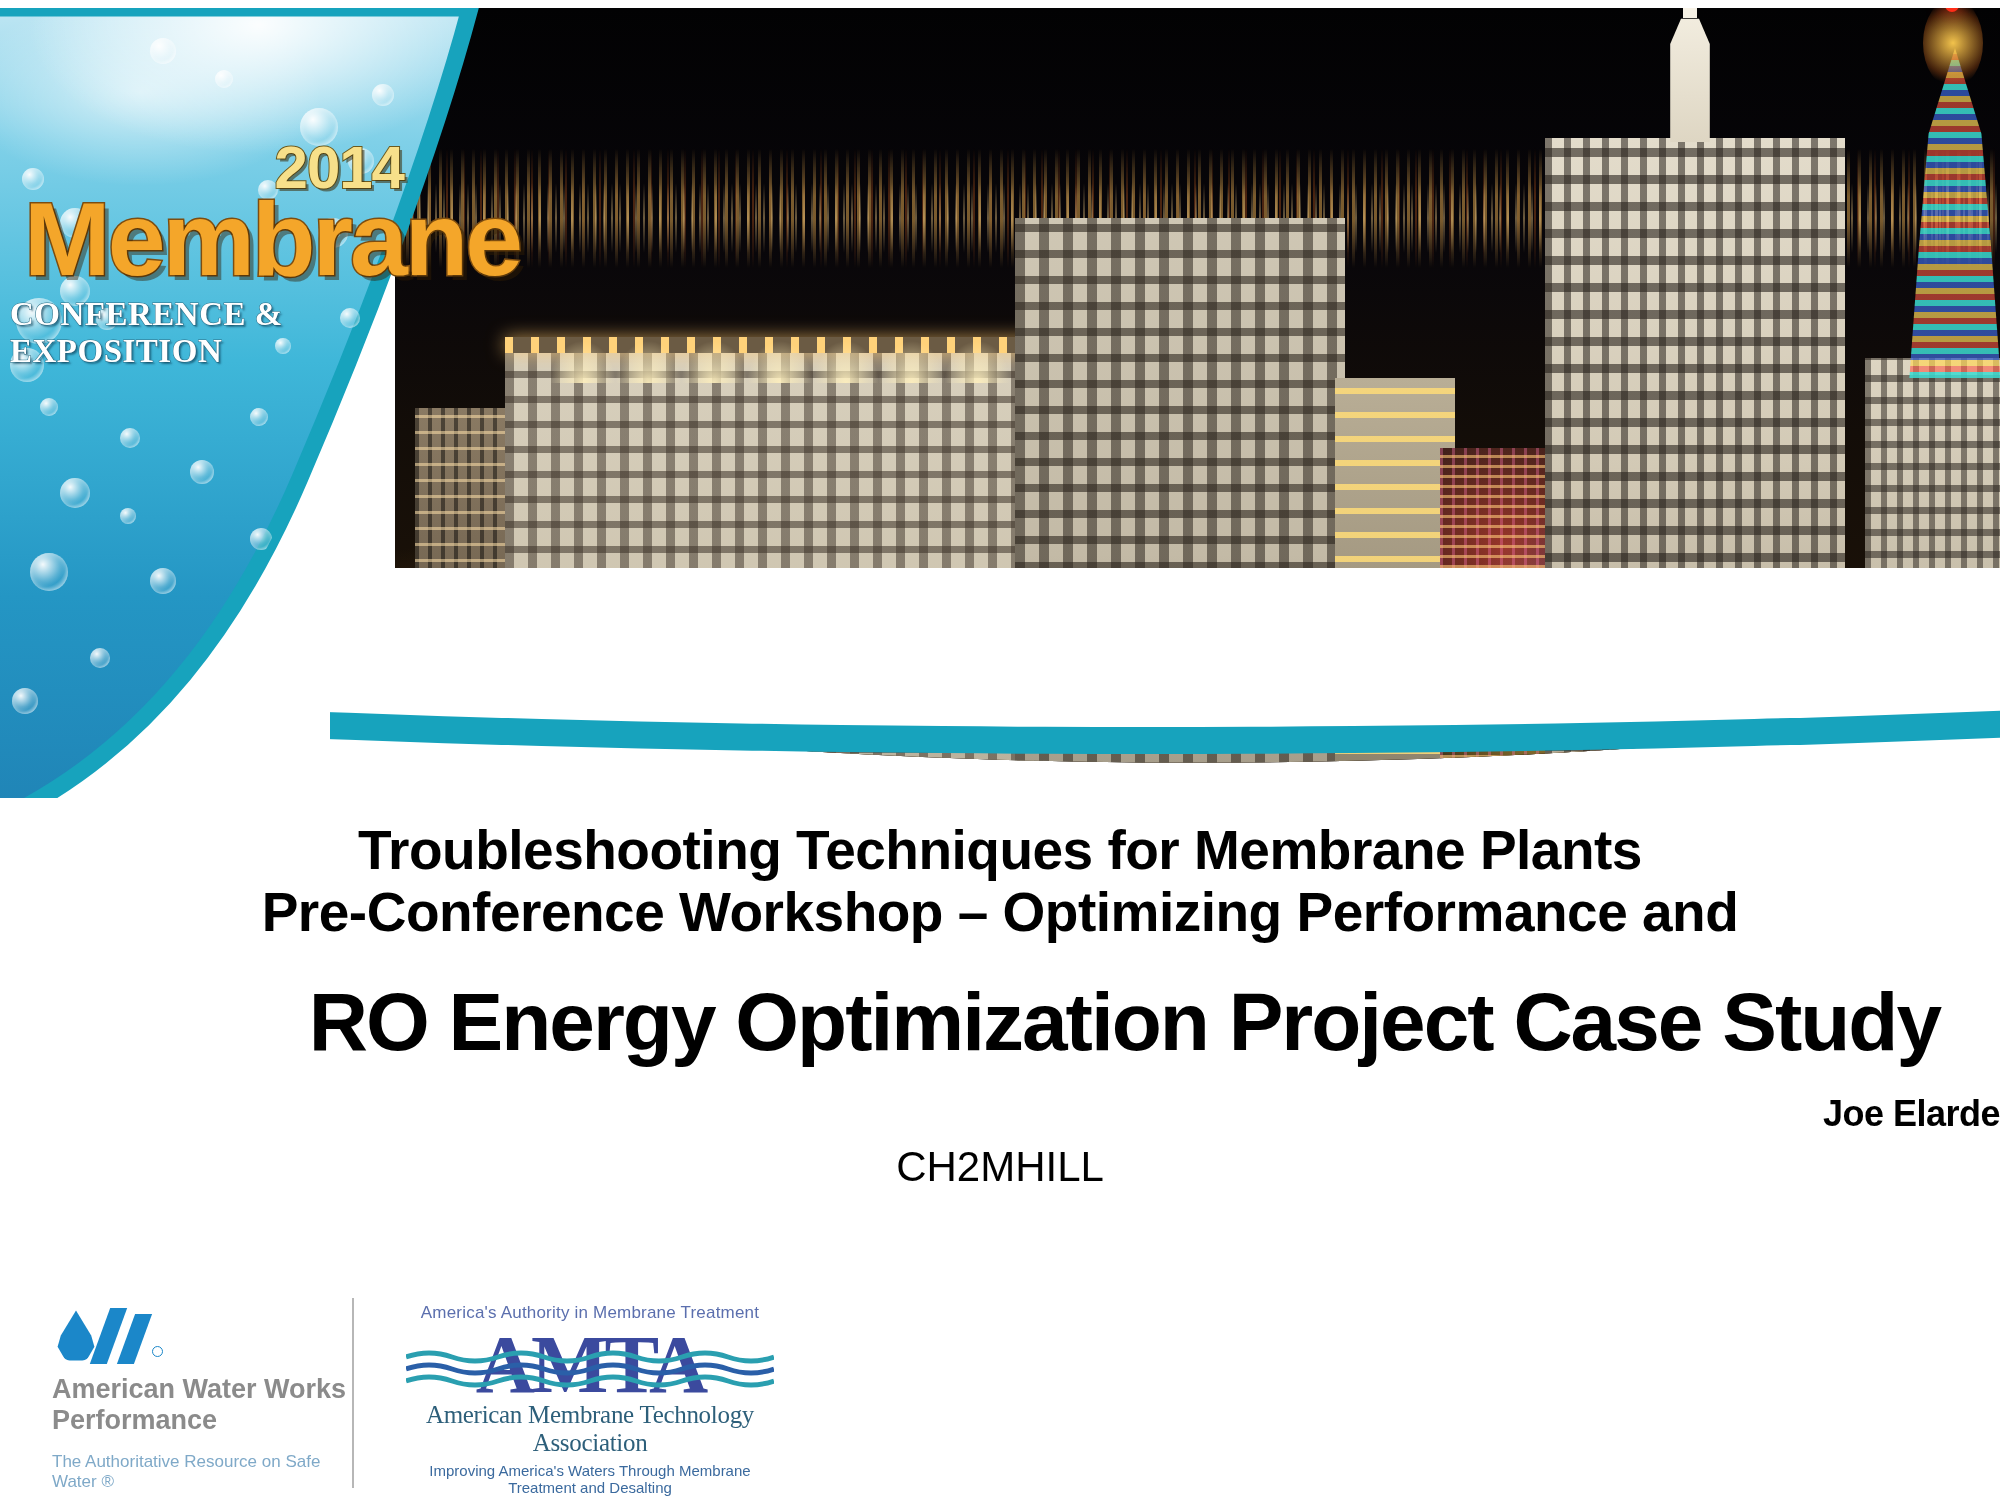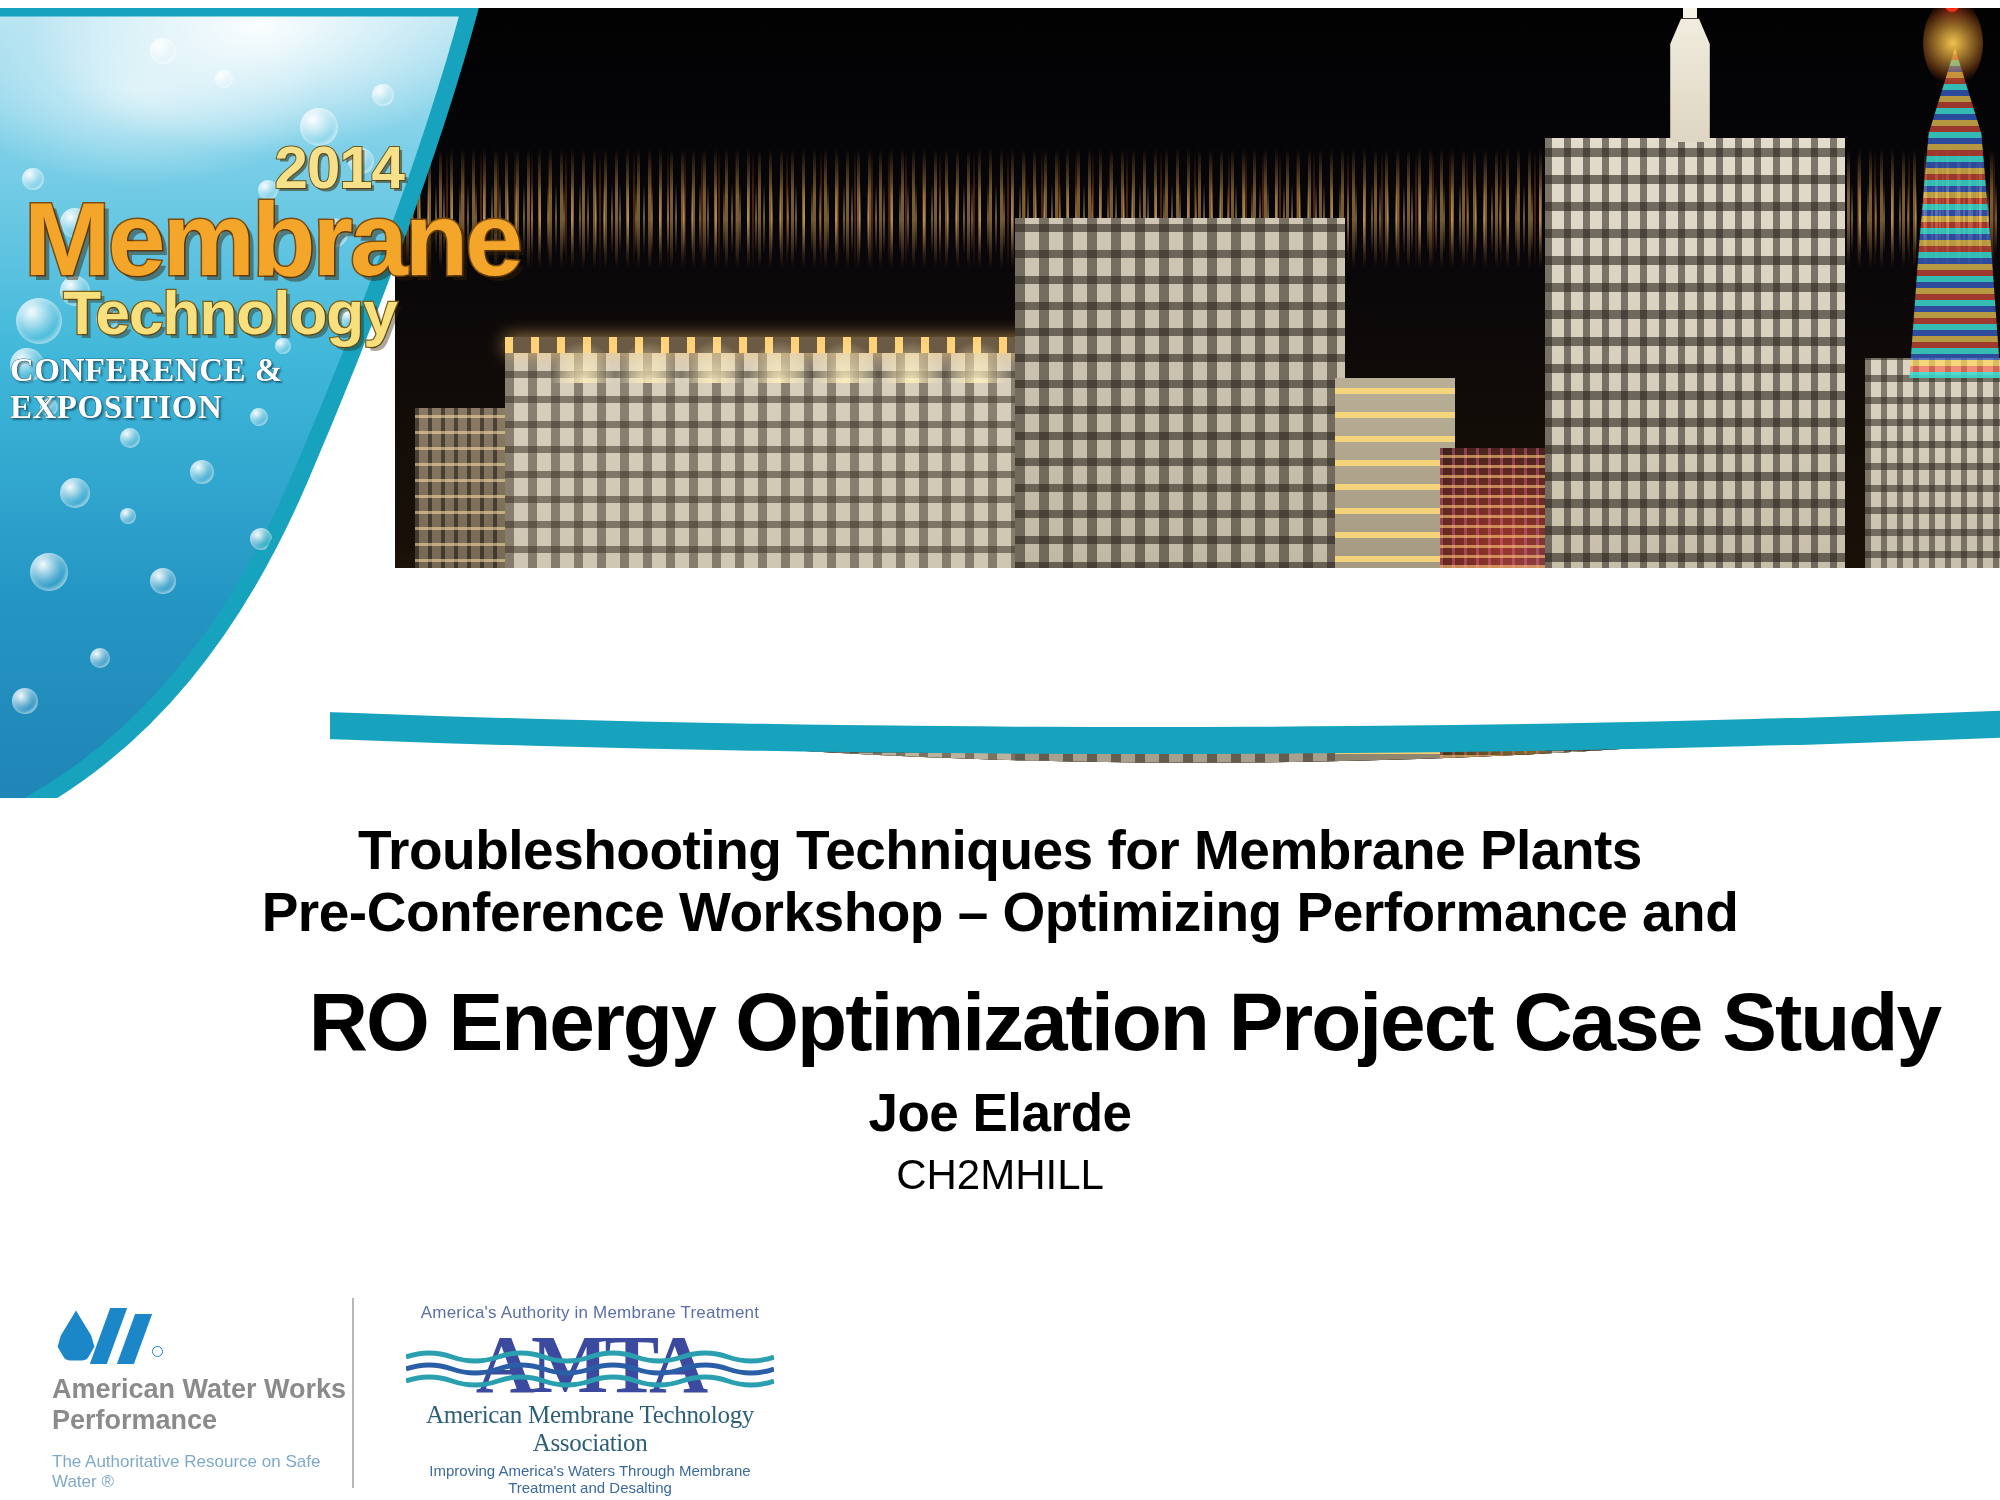--- a/index.html
+++ b/index.html
@@ -212,21 +212,21 @@
     font-weight:bold;font-size:55px;line-height:1.12;color:#000;
     margin:0 auto;width:1830px;letter-spacing:-.5px;
   }
   .maintitle{
     font-family:"Liberation Sans",sans-serif;
     font-weight:bold;font-size:82px;line-height:1.05;color:#000;
     margin:36px auto 0;width:1880px;letter-spacing:-2px;text-align:right;
   }
   .author{
     font-family:"Liberation Sans",sans-serif;
-    font-weight:bold;font-size:53px;color:#000;margin-top:17px;letter-spacing:-.5px;
+    font-weight:bold;font-size:36px;color:#000;margin-top:28px;letter-spacing:-.5px;text-align:right;
   }
   .affil{
     font-family:"Liberation Sans",sans-serif;
     font-weight:normal;font-size:42px;color:#000;margin-top:8px;letter-spacing:0;
   }
 
   
   .footer{position:absolute;left:0;bottom:0;width:2000px;height:210px;z-index:11;}
 
   .awwa{position:absolute;left:52px;bottom:8px;width:300px;}
@@ -341,21 +341,20 @@
       <div class="bub" style="left:22px;top:160px;width:22px;height:22px;"></div>
       <div class="bub" style="left:395px;top:250px;width:18px;height:18px;"></div>
       <div class="bub" style="left:120px;top:500px;width:16px;height:16px;"></div>
       <div class="bub" style="left:250px;top:520px;width:22px;height:22px;"></div>
       <div class="bub" style="left:40px;top:390px;width:18px;height:18px;"></div>
     </div>
 
     <div class="logo">
       <div class="logo-year">2014</div>
       <div class="logo-main">Membrane</div>
-      <div class="logo-sub">Technology</div>
       <div class="logo-conf">CONFERENCE &amp; EXPOSITION</div>
     </div>
   </div>
 
   <div class="content">
     <div class="subtitle">
       <div>Troubleshooting Techniques for Membrane Plants</div>
       <div>Pre-Conference Workshop – Optimizing Performance and</div>
     </div>
     <div class="maintitle">RO Energy Optimization Project Case Study</div>

